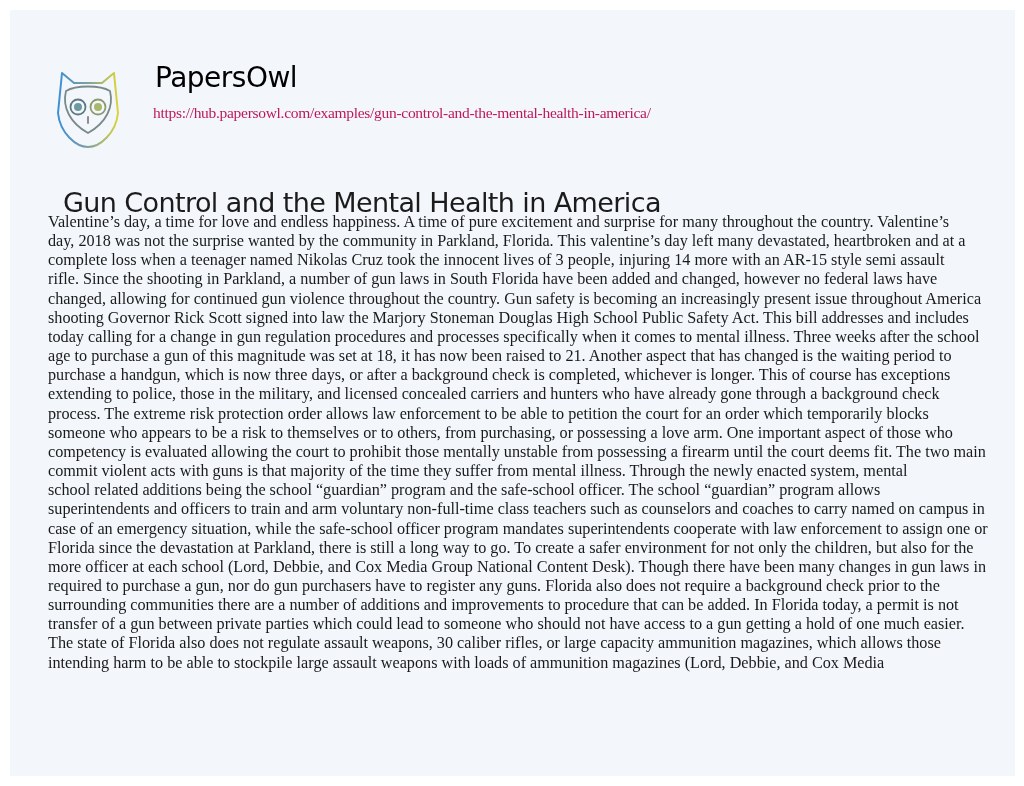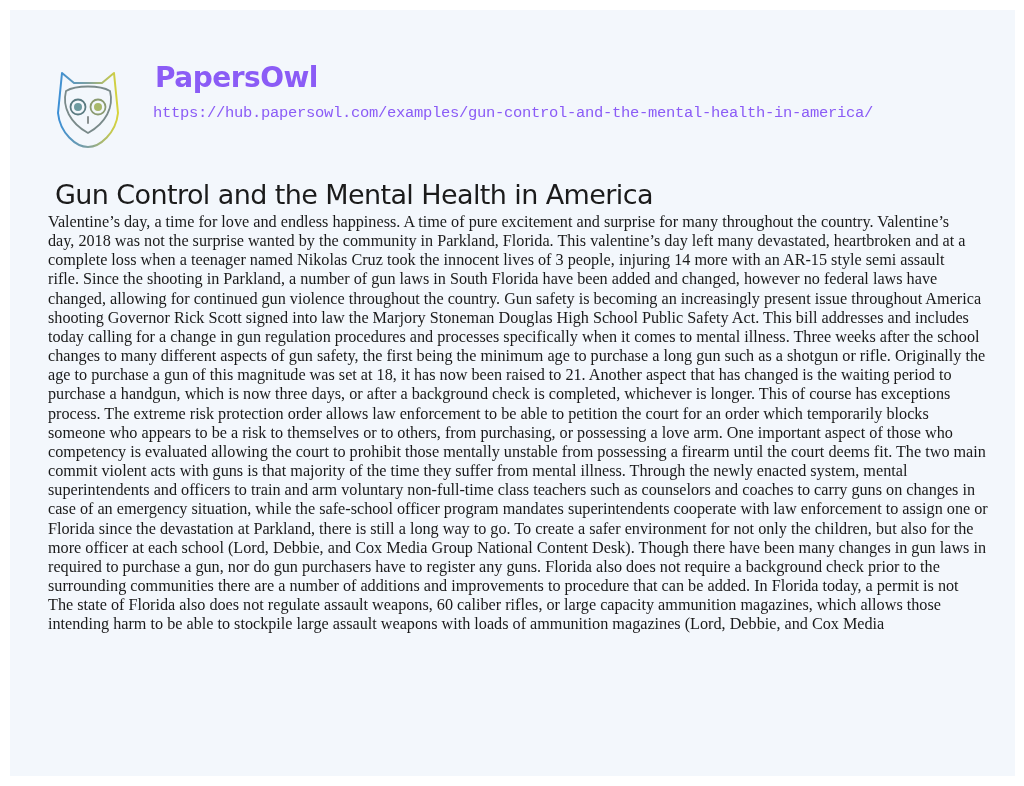--- a/index.html
+++ b/index.html
@@ -33,42 +33,42 @@
       left: 40px;
       top: 57px;
       width: 76px;
       height: 84px;
     }
     .brand {
       position: absolute;
       left: 145px;
       top: 51px;
       font-family: "DejaVu Sans", sans-serif;
-      font-weight: bold;
+      font-weight: normal;
       font-size: 28px;
       letter-spacing: -0.5px;
-      color: #8b5cf6;
+      color: #000000;
       white-space: nowrap;
     }
     .url {
       position: absolute;
       left: 143px;
       top: 94px;
-      font-family: Liberation Mono, monospace;
+      font-family: Liberation Serif, serif;
       font-size: 15.5px;
-      color: #8b5cf6;
+      color: #be185d;
       white-space: nowrap;
       letter-spacing: -0.3px;
       text-decoration: none;
     }
     .title {
       position: absolute;
       left: 37px;
       top: 161px;
-      margin: 8px;
+      margin: 16px;
       font-family: "DejaVu Sans", sans-serif;
       font-weight: normal;
       font-size: 27px;
       letter-spacing: -0.6px;
       color: #1b1b1b;
       white-space: nowrap;
     }
     .body-text {
       position: absolute;
       left: 38px;
@@ -114,29 +114,31 @@
   <h1 class="title">Gun Control and the Mental Health in America</h1>
 
   <div class="body-text">
     <span class="line">Valentine’s day, a time for love and endless happiness. A time of pure excitement and surprise for many throughout the country. Valentine’s</span>
     <span class="line">day, 2018 was not the surprise wanted by the community in Parkland, Florida. This valentine’s day left many devastated, heartbroken and at a</span>
     <span class="line">complete loss when a teenager named Nikolas Cruz took the innocent lives of 3 people, injuring 14 more with an AR-15 style semi assault</span>
     <span class="line">rifle. Since the shooting in Parkland, a number of gun laws in South Florida have been added and changed, however no federal laws have</span>
     <span class="line">changed, allowing for continued gun violence throughout the country. Gun safety is becoming an increasingly present issue throughout America</span>
     <span class="line">shooting Governor Rick Scott signed into law the Marjory Stoneman Douglas High School Public Safety Act. This bill addresses and includes</span>
     <span class="line">today calling for a change in gun regulation procedures and processes specifically when it comes to mental illness. Three weeks after the school</span>
-    <span class="line">changes to many different aspects of gun safety, the first being the minimum age to purchase a long gun such as a shotgun or rifle. Originally the</span>
     <span class="line">age to purchase a gun of this magnitude was set at 18, it has now been raised to 21. Another aspect that has changed is the waiting period to</span>
     <span class="line">purchase a handgun, which is now three days, or after a background check is completed, whichever is longer. This of course has exceptions</span>
+    <span class="line">extending to police, those in the military, and licensed concealed carriers and hunters who have already gone through a background check</span>
     <span class="line">process. The extreme risk protection order allows law enforcement to be able to petition the court for an order which temporarily blocks</span>
     <span class="line">someone who appears to be a risk to themselves or to others, from purchasing, or possessing a love arm. One important aspect of those who</span>
     <span class="line">competency is evaluated allowing the court to prohibit those mentally unstable from possessing a firearm until the court deems fit. The two main</span>
     <span class="line">commit violent acts with guns is that majority of the time they suffer from mental illness. Through the newly enacted system, mental</span>
-    <span class="line">superintendents and officers to train and arm voluntary non-full-time class teachers such as counselors and coaches to carry guns on changes in</span>
+    <span class="line">school related additions being the school “guardian” program and the safe-school officer. The school “guardian” program allows</span>
+    <span class="line">superintendents and officers to train and arm voluntary non-full-time class teachers such as counselors and coaches to carry named on campus in</span>
     <span class="line">case of an emergency situation, while the safe-school officer program mandates superintendents cooperate with law enforcement to assign one or</span>
     <span class="line">Florida since the devastation at Parkland, there is still a long way to go. To create a safer environment for not only the children, but also for the</span>
     <span class="line">more officer at each school (Lord, Debbie, and Cox Media Group National Content Desk). Though there have been many changes in gun laws in</span>
     <span class="line">required to purchase a gun, nor do gun purchasers have to register any guns. Florida also does not require a background check prior to the</span>
     <span class="line">surrounding communities there are a number of additions and improvements to procedure that can be added. In Florida today, a permit is not</span>
-    <span class="line">The state of Florida also does not regulate assault weapons, 60 caliber rifles, or large capacity ammunition magazines, which allows those</span>
+    <span class="line">transfer of a gun between private parties which could lead to someone who should not have access to a gun getting a hold of one much easier.</span>
+    <span class="line">The state of Florida also does not regulate assault weapons, 30 caliber rifles, or large capacity ammunition magazines, which allows those</span>
     <span class="line">intending harm to be able to stockpile large assault weapons with loads of ammunition magazines (Lord, Debbie, and Cox Media</span>
   </div>
 </div>
 
 </body></html>

